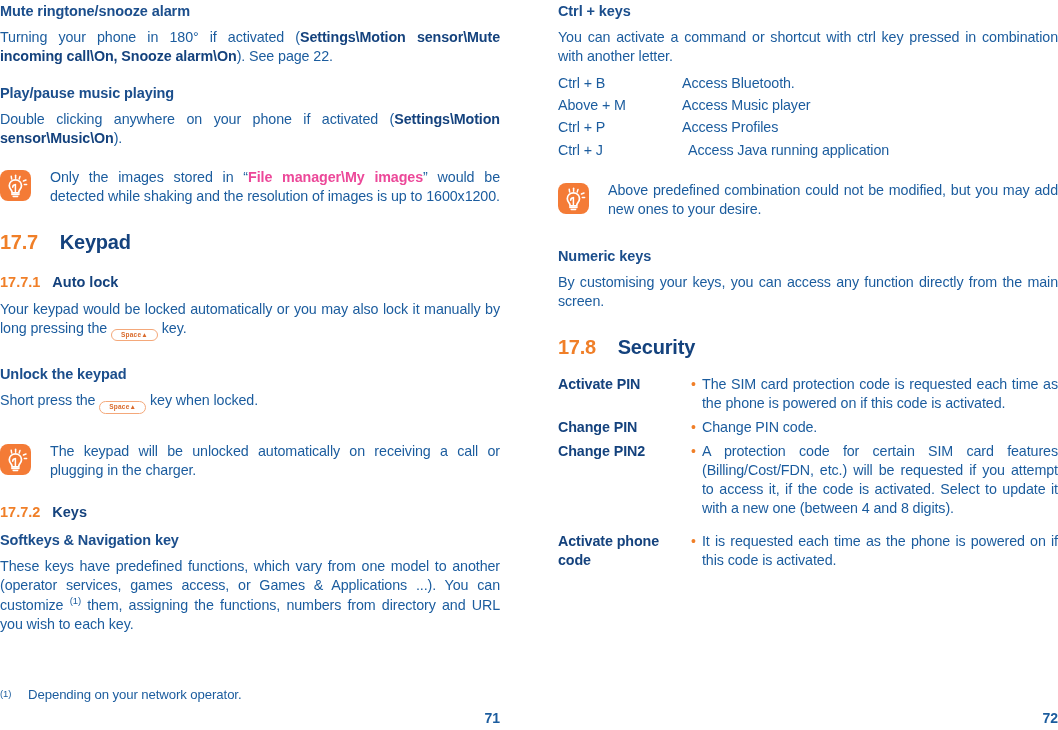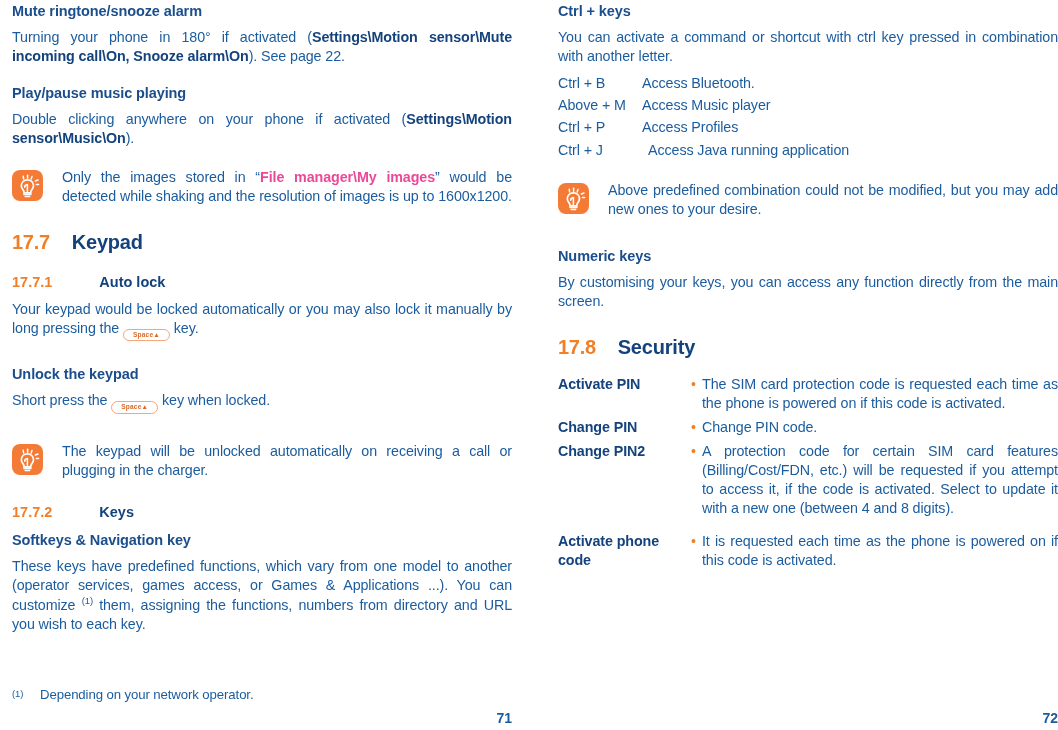--- a/index.html
+++ b/index.html
@@ -20,21 +20,21 @@
     width: 1058px;
     height: 730px;
     box-sizing: border-box;
   }
   .col {
     position: absolute;
     top: 0;
     width: 500px;
     height: 730px;
   }
-  .col-left  { left: 12px; }
+  .col-left  { left: 0px; }
   .col-right { left: 558px; }
 
   
   .h-bold {
     font-size: 14.5px;
     font-weight: bold;
     color: #1B4E8C;
     line-height: 1.25;
     margin: 0;
     letter-spacing: -0.1px;
@@ -67,21 +67,20 @@
     font-weight: bold;
     font-size: 20px;
     margin-left: 22px;
     letter-spacing: -0.2px;
   }
   .sub-head {
     margin: 0;
     line-height: 1.2;
     display: flex;
     align-items: baseline;
-    gap: 35px;
   }
   .sub-num {
     color: #F07F28;
     font-weight: bold;
     font-size: 14.5px;
   }
   .sub-title {
     color: #14427D;
     font-weight: bold;
     font-size: 14.5px;
@@ -130,23 +129,24 @@
     white-space: nowrap;
   }
 
   
   .ctrl-row {
     display: flex;
     font-size: 14.3px;
     color: #1B5C9E;
     line-height: 1.55;
     letter-spacing: -0.1px;
+    gap: 12px;
   }
   .ctrl-key { width: 84px; flex: 0 0 84px; }
-  .ctrl-desc { flex: 1 1 auto; }
+  .ctrl-desc { flex: 1 1 auto; margin-left: 28px; }
 
   
   .sec-row {
     display: flex;
     margin-bottom: 3px;
   }
   .sec-label {
     flex: 0 0 133px;
     width: 133px;
     font-size: 14.3px;

